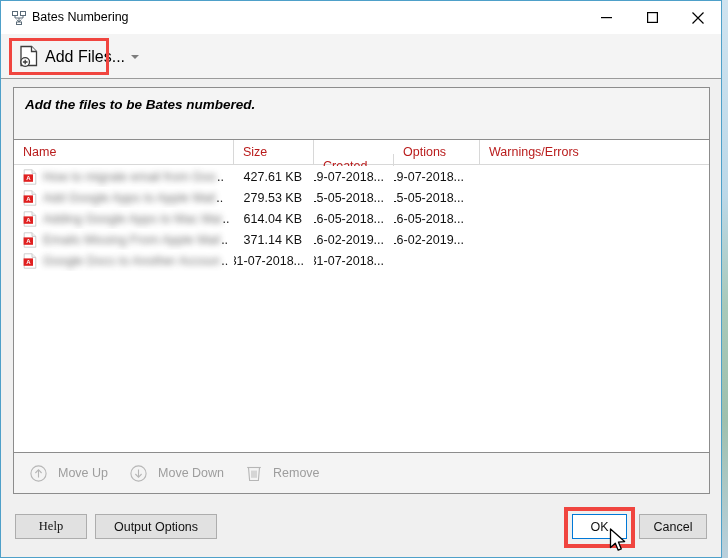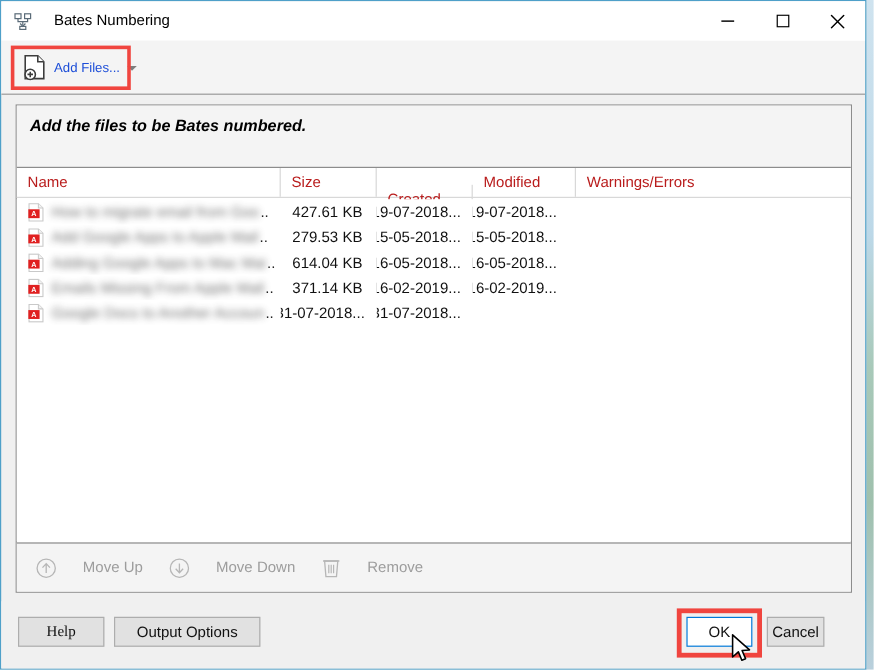--- a/index.html
+++ b/index.html
@@ -48,21 +48,21 @@
     display: flex;
     align-items: center;
   }
   #titlebar-icon {
     width: 16px; height: 16px;
     margin-left: 10px;
     flex: 0 0 auto;
     display: block;
   }
   #titlebar-text {
-    margin-left: 18px;
+    margin-left: 5px;
     font-size: 12.5px;
     color: #000000;
     line-height: 1;
     white-space: nowrap;
   }
   #window-controls {
     margin-left: auto;
     display: flex;
     height: 33px;
   }
@@ -100,22 +100,22 @@
     left: 14px; top: 9px;
     height: 27px;
     display: flex;
     align-items: center;
     padding: 0 4px;
     background: transparent;
     cursor: default;
   }
   #add-files-icon { width: 21px; height: 23px; display:block; flex:0 0 auto;}
   #add-files-label {
-    font-size: 11px;
-    color: #1d4ed8;
+    font-size: 16px;
+    color: #000000;
     margin-left: 5px;
     white-space: nowrap;
   }
   #add-files-caret {
     margin-left: 6px;
     width: 0; height: 0;
     border-left: 4px solid transparent;
     border-right: 4px solid transparent;
     border-top: 4px solid #7d7d7d;
   }
@@ -239,21 +239,21 @@
   .action-item {
     display: flex;
     align-items: center;
     margin-right: 22px;
     cursor: default;
   }
   .action-item .glyph { display:block; flex:0 0 auto; }
   .action-item .alabel {
     font-size: 12.5px;
     color: #9d9d9d;
-    margin-left: 22px;
+    margin-left: 11px;
     white-space: nowrap;
   }
 
   
   #footer {
     position: absolute;
     left: 0;
     top: 500px;
     width: 720px;
     height: 58px;
@@ -270,21 +270,21 @@
     align-items: center;
     justify-content: center;
     cursor: default;
     white-space: nowrap;
     font-family: "Liberation Sans", sans-serif;
   }
   #btn-help        { left: 14px;  top: 13px; width: 72px;  height: 25px; font-family: Liberation Serif, serif; }
   #btn-output      { left: 94px;  top: 13px; width: 122px; height: 25px; }
   #btn-ok          { left: 571px; top: 13px; width: 55px;  height: 25px;
                      background:#ffffff; border:1px solid #0078d7; }
-  #btn-cancel      { left: 638px; top: 13px; width: 48px;  height: 25px; }
+  #btn-cancel      { left: 638px; top: 13px; width: 68px;  height: 25px; }
   #ok-highlight {
     position: absolute;
     left: 563px; top: 6px;
     width: 71px; height: 41px;
     border: 4px solid #f0453f;
     box-sizing: border-box;
     pointer-events: none;
   }
 
   
@@ -351,21 +351,21 @@
   <div id="main-panel">
 
     <div id="instructions">
       <div class="instr-line">Add the files to be Bates numbered.</div>
     </div>
 
     <div id="list-header">
       <div class="col col-name">Name</div>
       <div class="col col-size">Size</div>
       <div class="col col-created">Created</div>
-      <div class="col col-modified">Modified</div>
+      <div class="col col-modified">Options</div>
       <div class="col col-warn last">Warnings/Errors</div>
     </div>
 
     <div id="list-body">
         <div class="file-row">
           <div class="cell cell-name">
             <svg class="pdf-icon" viewBox="0 0 14 16">
               <path d="M1.2 0.8 L9 0.8 L12.8 4.4 L12.8 15.2 L1.2 15.2 Z" fill="#ffffff" stroke="#c9c9c9" stroke-width="0.9"></path>
               <path d="M9 0.8 L9 4.4 L12.8 4.4" fill="#f2f2f2" stroke="#c9c9c9" stroke-width="0.9"></path>
               <rect x="0.6" y="5.4" width="9.4" height="7.4" fill="#e02020"></rect>

